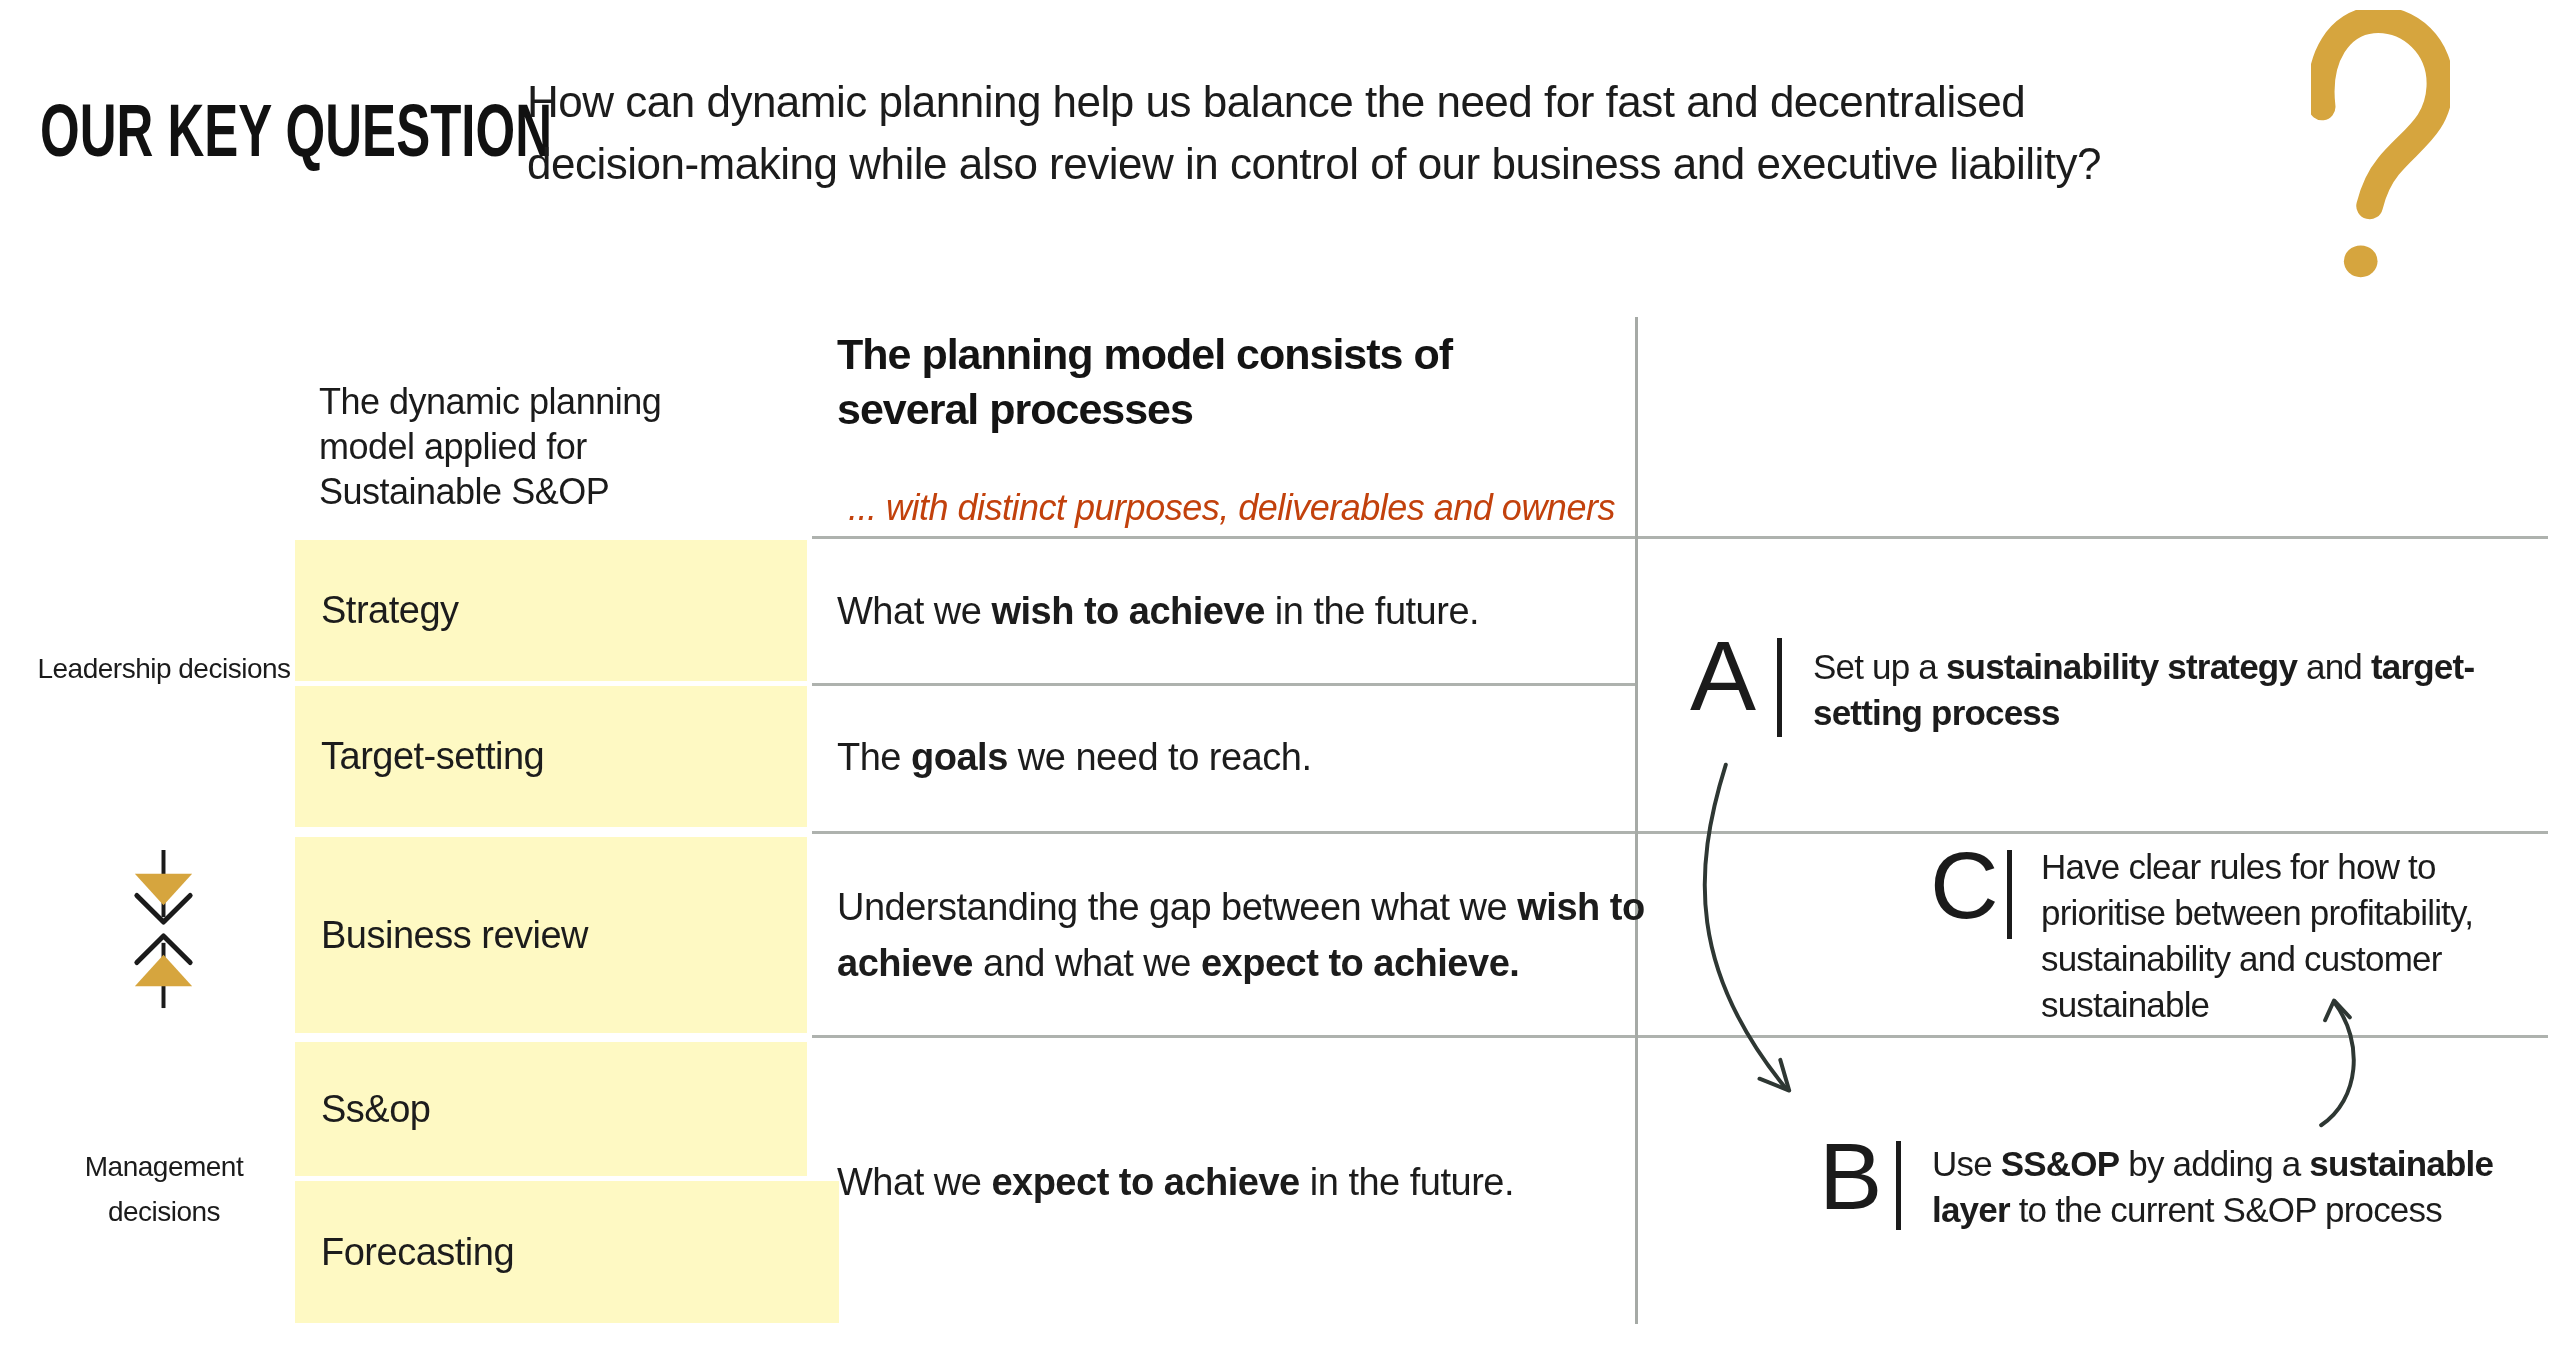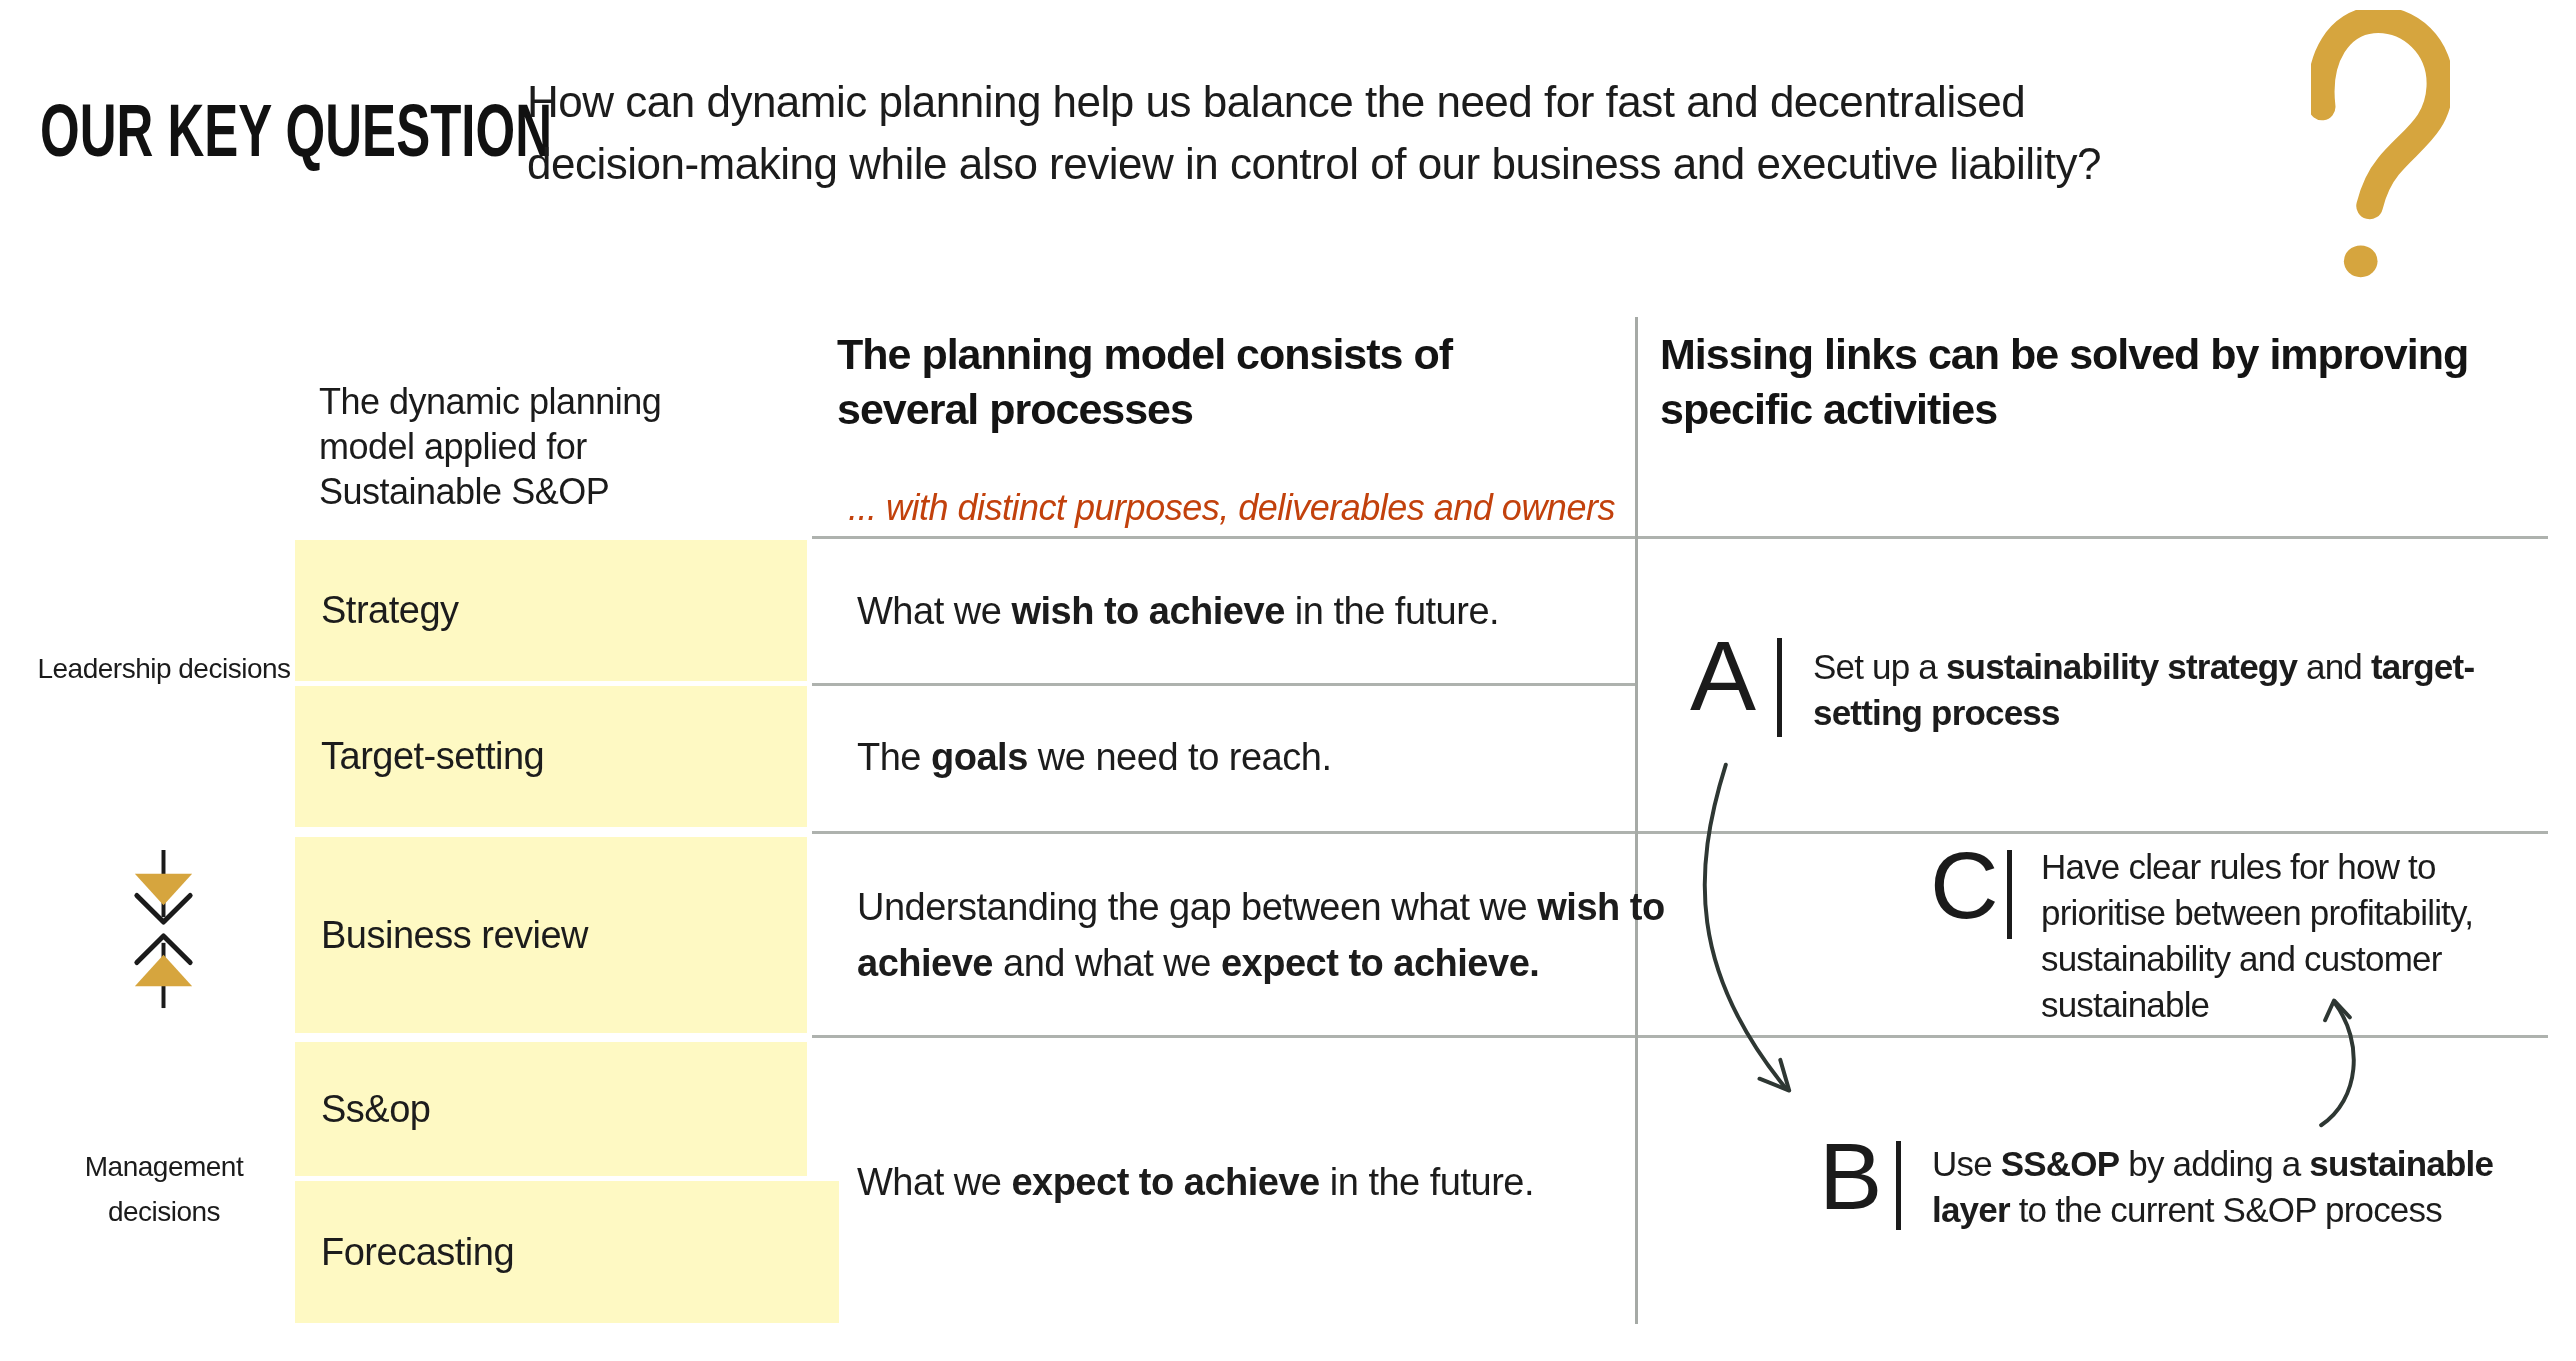--- a/index.html
+++ b/index.html
@@ -20,21 +20,21 @@
   .cornerhead{font-size:36px;line-height:45px;color:#1b1b1b;white-space:nowrap;}
   .subtitle{font-size:36px;font-style:italic;color:#c2410c;white-space:nowrap;margin-left:11px;}
   
   .grouplabel{font-size:28px;line-height:45px;text-align:center;color:#1b1b1b;}
   
   .rowcell{
     background:#fef9c3;display:flex;align-items:center;
     padding-left:26px;box-sizing:border-box;font-size:38px;color:#1c1c1c;
   }
   
-  .desccell{display:flex;flex-direction:column;justify-content:center;font-size:38px;color:#1c1c1c;margin-left:20px;}
+  .desccell{display:flex;flex-direction:column;justify-content:center;font-size:38px;color:#1c1c1c;}
   .desccell .tline{white-space:pre;line-height:56px;}
   .bld{font-weight:700;}
   
   .hline{position:absolute;height:3px;background:#aeb2ae;}
   .vline{position:absolute;width:3px;background:#a6aaa6;}
   
   .actletter{font-size:99px;line-height:99px;color:#1b1b1b;font-weight:400;}
   .actbar{position:absolute;width:5px;background:#1b1b1b;}
   .acttext{font-size:35px;color:#1c1c1c;letter-spacing:-0.8px;}
   .acttext .tline{white-space:pre;line-height:46px;}
@@ -69,24 +69,20 @@
     <div>model applied for</div>
     <div>Sustainable S&amp;OP</div>
   </div>
 
   <div class="abs colhead" style="left:837px;top:327px;">
     <div>The planning model consists of</div>
     <div>several processes</div>
   </div>
   <div class="abs subtitle" style="left:837px;top:487px;">... with distinct purposes, deliverables and owners</div>
 
-  <div class="abs colhead" style="left:1660px;top:327px;">
-    <div>Missing links can be solved by improving</div>
-    <div>specific activities</div>
-  </div>
 
   <div class="abs grouplabel" style="left:35px;top:646px;width:258px;">Leadership decisions</div>
   <div class="abs grouplabel" style="left:35px;top:1144px;width:258px;">Management decisions</div>
 
   <div class="abs" style="left:113px;top:848px;">
     <svg width="101" height="164" viewBox="0 0 102 166">
       <line x1="51" y1="2" x2="51" y2="70" stroke="#1b1b1b" stroke-width="4"></line>
       <polygon points="22,26 80,26 51,58" fill="#D6A53E"></polygon>
       <polyline points="24,48 51,75 78,48" fill="none" stroke="#1b1b1b" stroke-width="5" stroke-linecap="round" stroke-linejoin="round"></polyline>
       <polyline points="24,116 51,89 78,116" fill="none" stroke="#1b1b1b" stroke-width="5" stroke-linecap="round" stroke-linejoin="round"></polyline>

